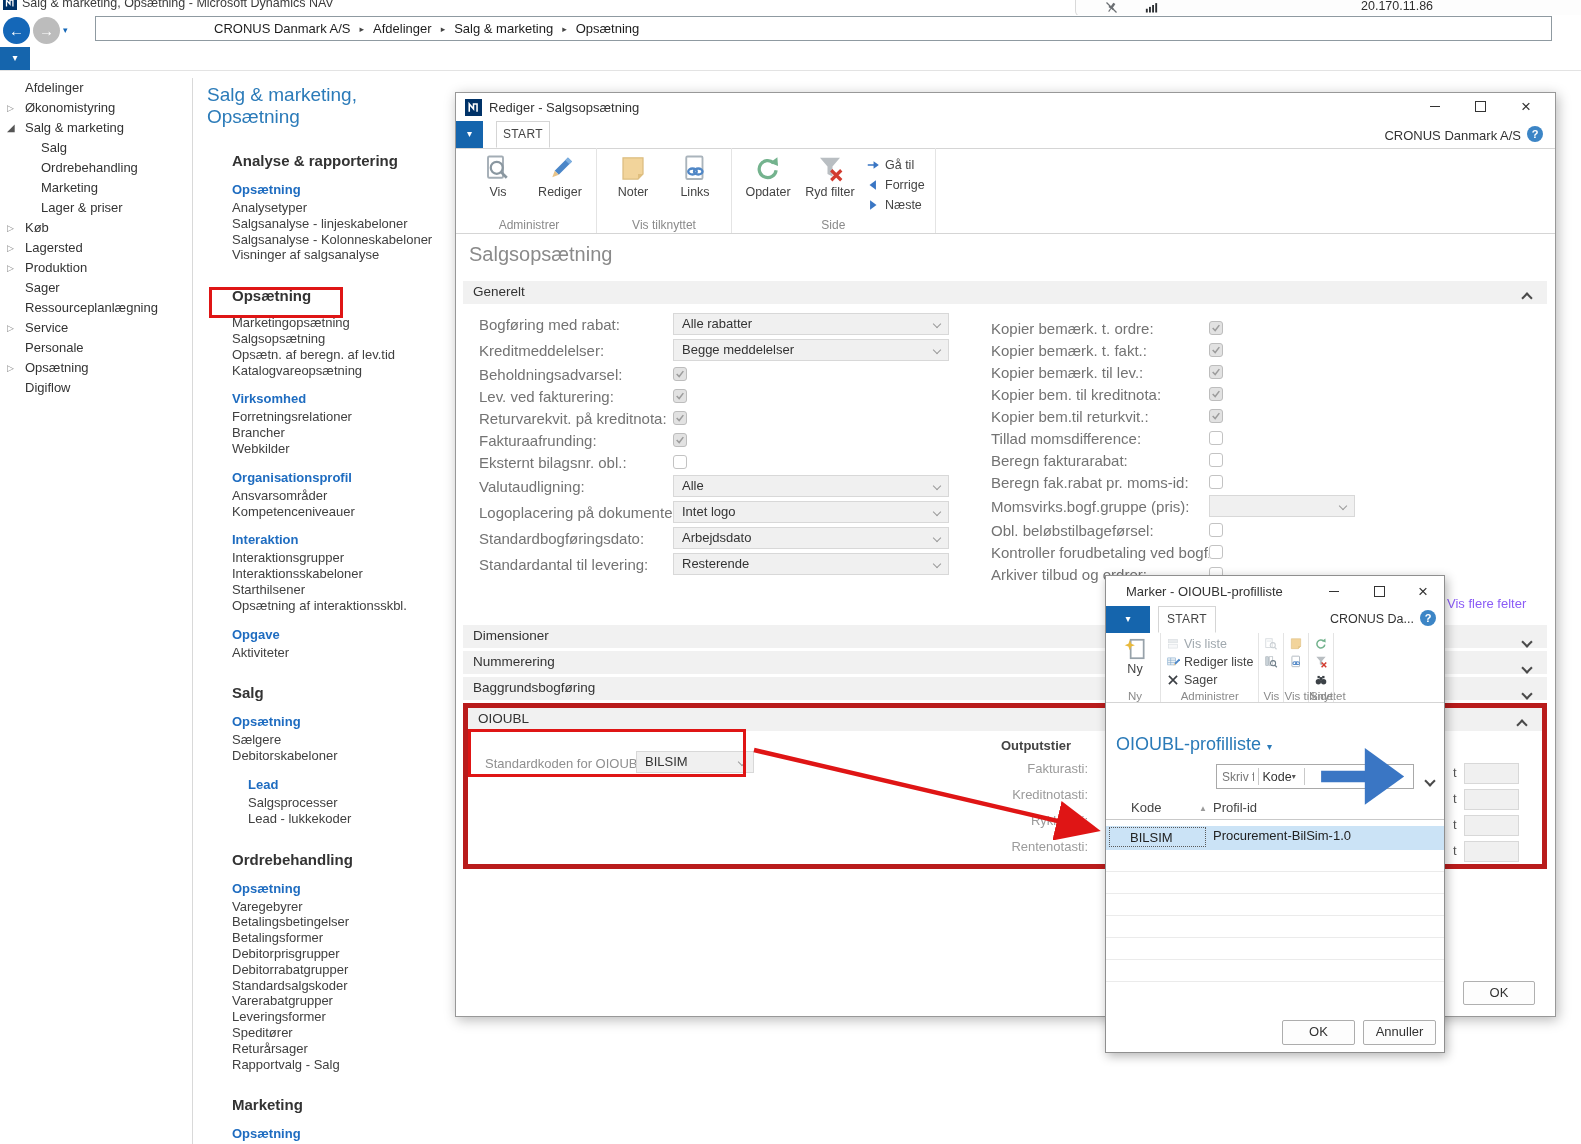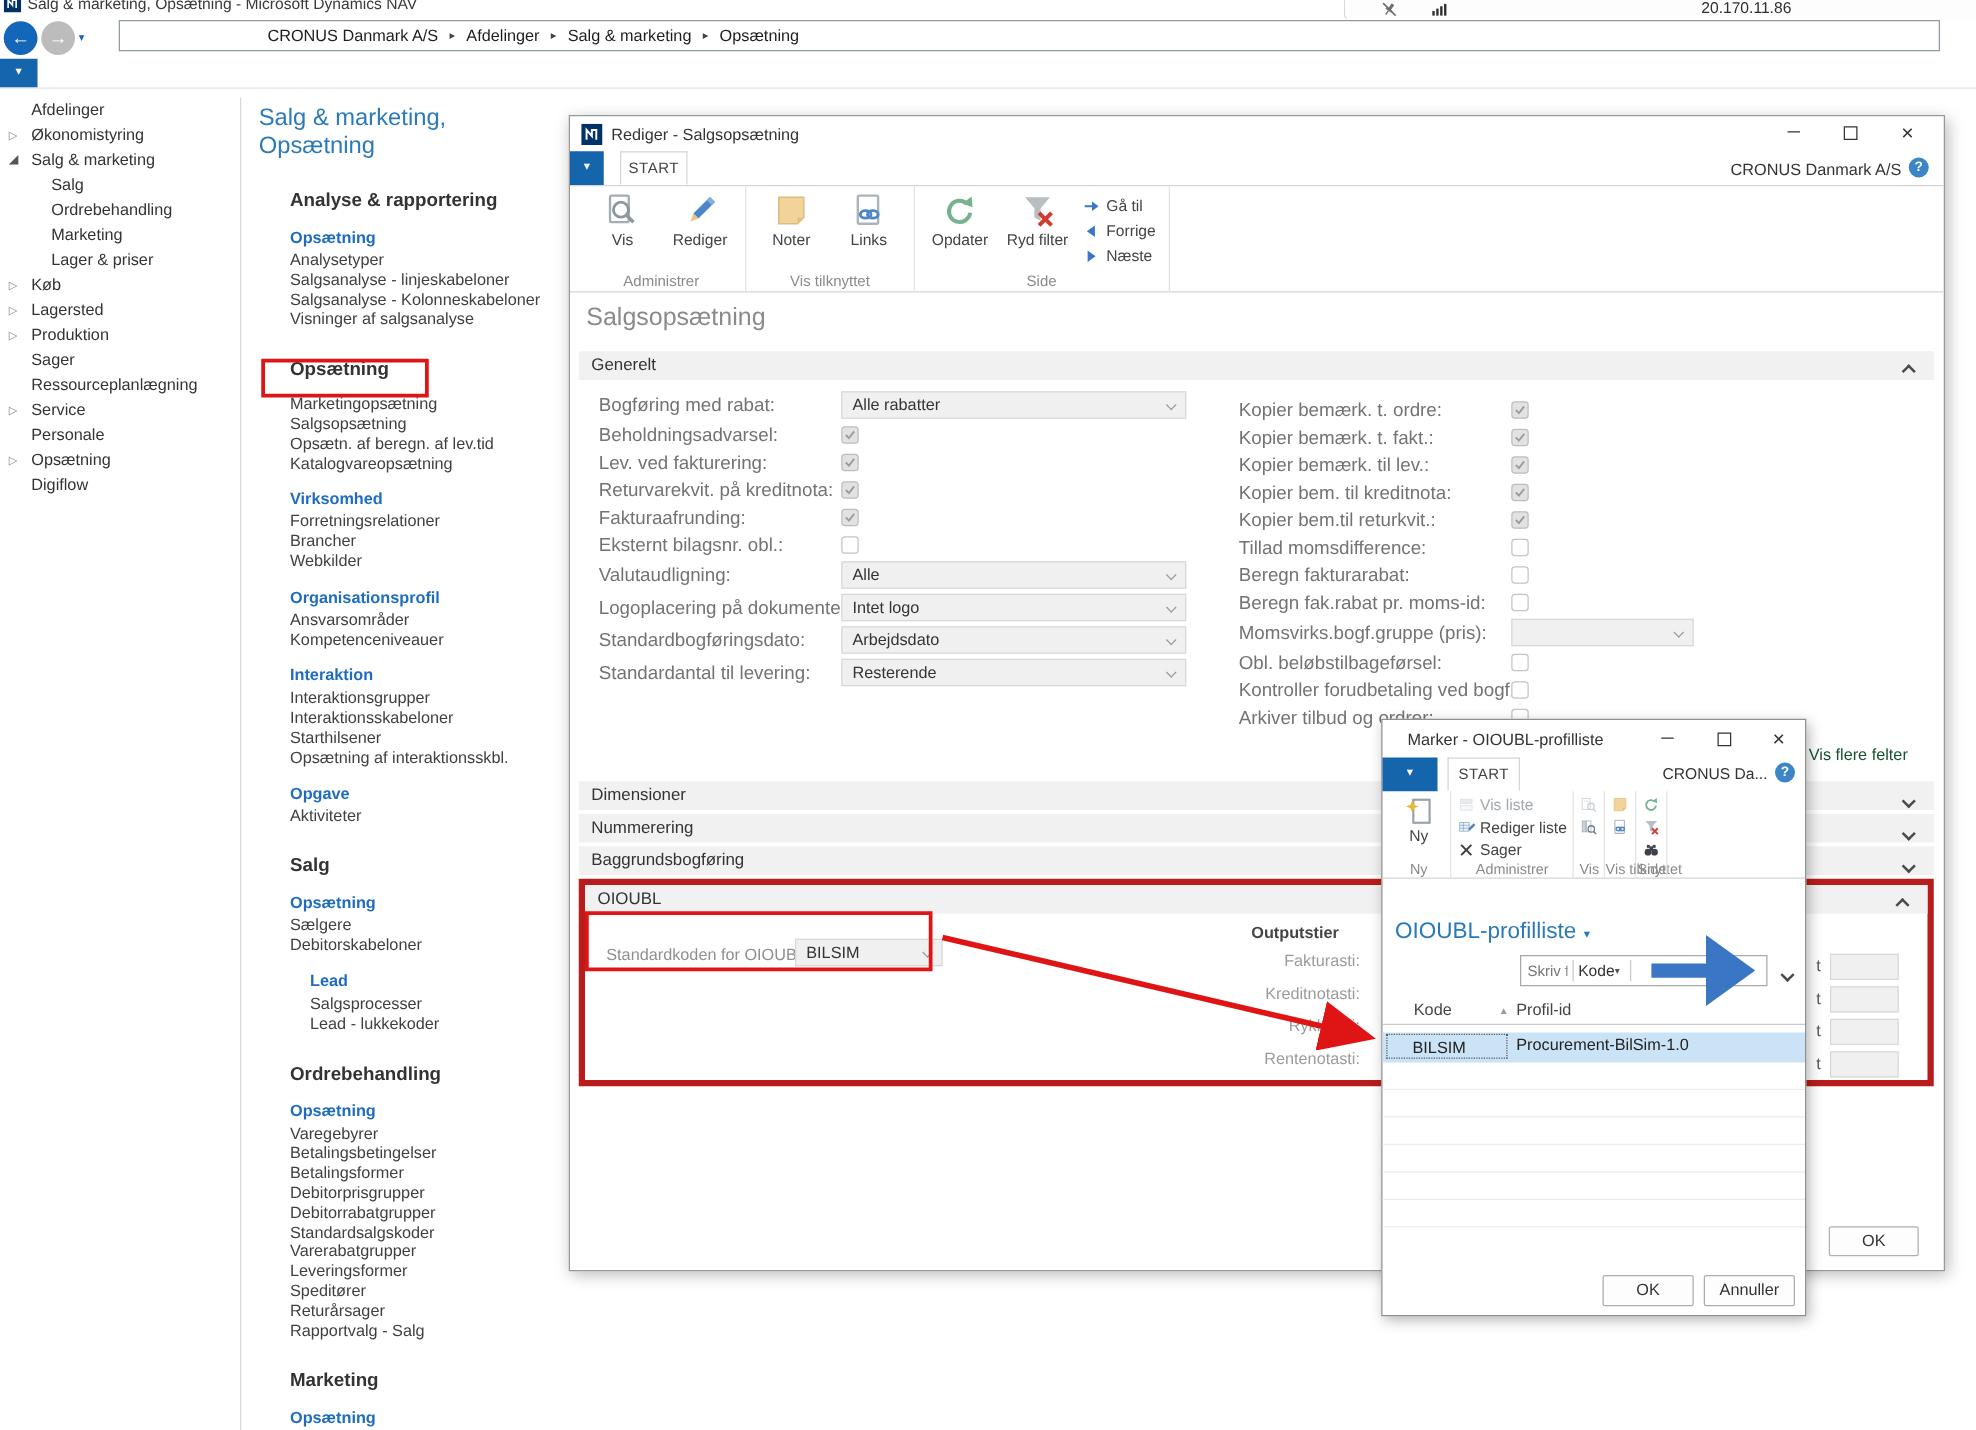--- a/index.html
+++ b/index.html
@@ -116,21 +116,21 @@
   #oioubl .fasttab2{position:absolute;left:0;top:0;width:100%;height:23px;background:#f1f1f1;}
   #oioubl .ftlbl{position:absolute;left:10px;top:3px;font-size:13.5px;color:#333;}
   #oioubl .chevbox{position:absolute;right:16px;top:7px;}
   #oioubl-label{position:absolute;left:17px;top:48px;font-size:13px;color:#8f8f8f;}
   #oioubl-field{position:absolute;left:168px;top:43px;width:118px;}
   #outputstier{position:absolute;left:533px;top:30px;font-size:13px;font-weight:bold;color:#444;}
   .outlbl{position:absolute;left:534px;width:86px;text-align:right;font-size:13px;color:#9b9b9b;}
   .stub-t{position:absolute;font-size:13px;color:#555;}
   .stubbox{position:absolute;width:55px;height:21px;background:#f0f0f0;border:1px solid #d8d8d8;box-sizing:border-box;}
 
-  #vis-flere{position:absolute;left:991px;top:503px;font-size:13px;color:#14532d;white-space:nowrap;}
+  #vis-flere{position:absolute;left:991px;top:503px;font-size:13px;color:#8b5cf6;white-space:nowrap;}
   #dlg-ok{position:absolute;left:1007px;top:888px;width:70px;height:22px;background:#fdfdfd;
      border:1px solid #b0b0b0;border-radius:2px;text-align:center;line-height:21px;font-size:13px;color:#333;}
 
   
   #popup{left:1105px;top:575px;width:340px;height:478px;background:#fff;border:1px solid #8f8f8f;
      box-sizing:border-box;box-shadow:2px 3px 10px rgba(0,0,0,.3);z-index:40;}
   #pp-title{position:absolute;left:20px;top:8px;font-size:13px;color:#333;}
   #pp-menurow{position:absolute;left:0;top:30px;width:100%;height:27px;}
   #pp-company{position:absolute;right:30px;top:6px;font-size:12.5px;color:#333;}
   #pp-ribbon{position:absolute;left:0;top:57px;width:100%;height:70px;border-bottom:1px solid #d5d5d5;
@@ -428,20 +428,24 @@
   <div class="fasttab" style="top:188px;">
     <span class="ftlbl">Generelt</span>
     <span class="chevbox"><span class="chev up"></span></span>
   </div>
 
   <div class="formcol" id="gen-left" style="left:23px;top:218px;width:470px;">
       <div class="frow sel">
         <div class="flabel" style="width: 194px;">Bogføring med rabat:</div>
         <div class="selectbox" style="width: 276px;"><span>Alle rabatter</span><span class="dchev"></span></div>
       </div>
+      <div class="frow sel">
+        <div class="flabel" style="width: 194px;">Kreditmeddelelser:</div>
+        <div class="selectbox" style="width: 276px;"><span>Begge meddelelser</span><span class="dchev"></span></div>
+      </div>
       <div class="frow chk">
         <div class="flabel" style="width: 194px;">Beholdningsadvarsel:</div>
         <span class="cb on">
           <svg viewBox="0 0 12 12">
             <polyline points="2,6 5,9 10,2.5" fill="none" stroke="#9c9c9c" stroke-width="1.8"></polyline>
           </svg>
         </span>
       </div>
       <div class="frow chk">
         <div class="flabel" style="width: 194px;">Lev. ved fakturering:</div>

